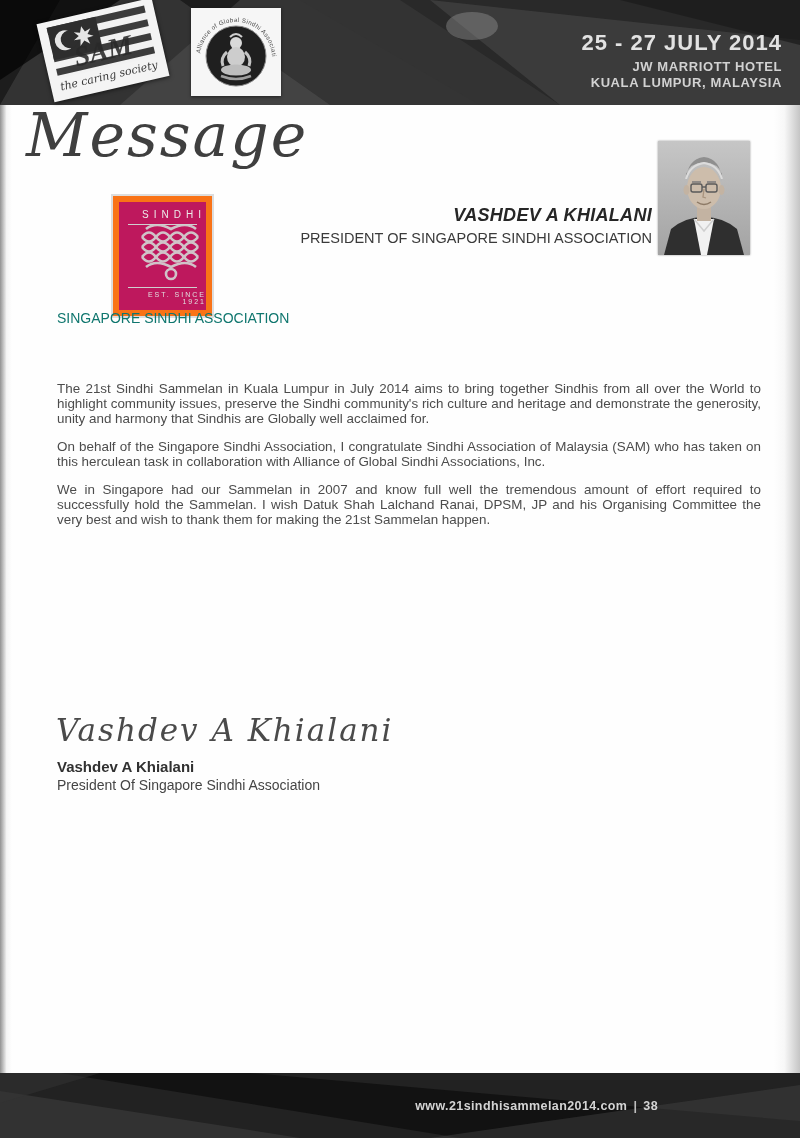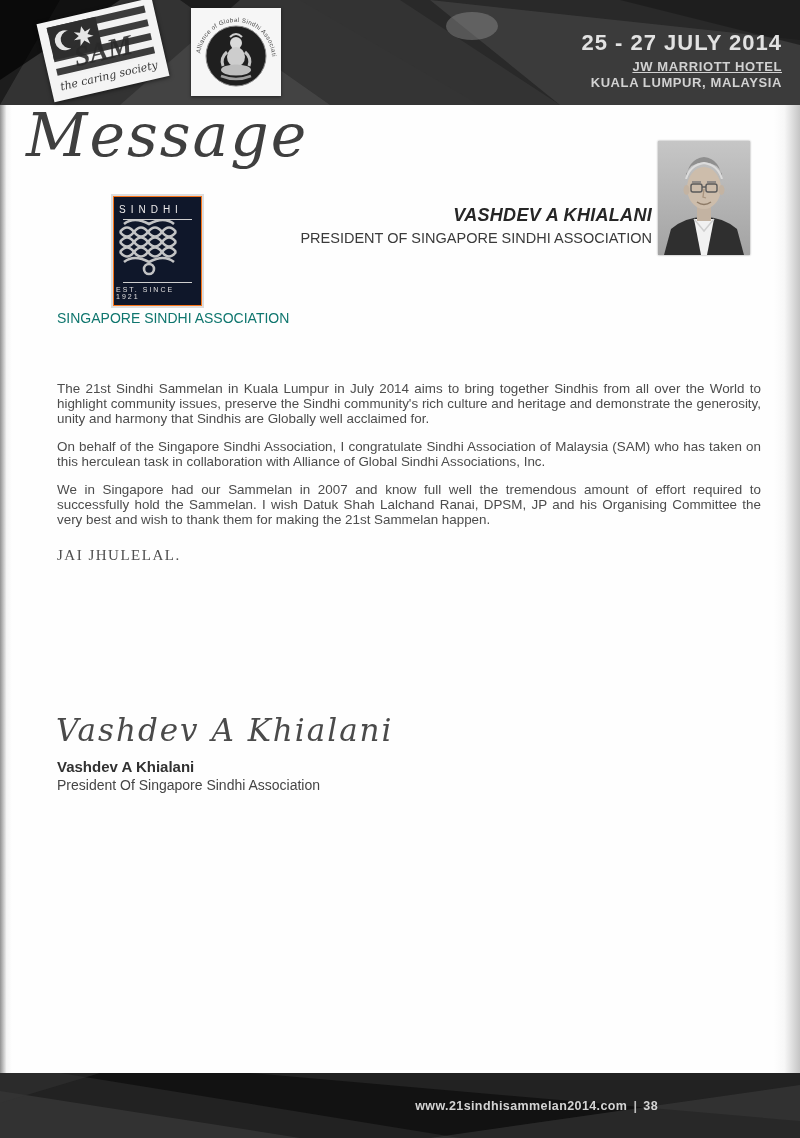--- a/index.html
+++ b/index.html
@@ -6,42 +6,42 @@
   .page{
     position:relative;width:800px;height:1138px;margin:0 auto;
     background:#fefefe;overflow:hidden;
     font-family:"Liberation Sans",sans-serif;color:#4c4c4c;
   }
   
   .header{position:absolute;top:0;left:0;width:800px;height:105px;}
   .header svg.bg{position:absolute;top:0;left:0;}
   .header-text{position:absolute;top:30px;right:18px;text-align:right;color:#d8d8d8;}
   .header-dates{font-size:22px;font-weight:bold;letter-spacing:1px;color:#e2e2e2;}
-  .header-venue{font-size:13px;font-weight:bold;letter-spacing:.6px;margin-top:3px;color:#d2d2d2;text-decoration:underline;}
+  .header-venue{font-size:13px;font-weight:bold;letter-spacing:.6px;margin-top:3px;color:#d2d2d2;}
   .header-loc{font-size:13px;font-weight:bold;letter-spacing:.6px;margin-top:1px;color:#d2d2d2;}
   .sam-card{
     position:absolute;left:44px;top:10px;width:118px;height:80px;background:#f4f4f4;
     transform:rotate(-13deg);box-shadow:0 1px 4px rgba(0,0,0,.6);
     display:flex;align-items:center;justify-content:center;
   }
   .alliance-card{
     position:absolute;left:191px;top:8px;width:90px;height:88px;background:#f6f6f6;
     display:flex;align-items:center;justify-content:center;box-shadow:0 1px 3px rgba(0,0,0,.5);
   }
   
   .page-title{
     position:absolute;left:26px;top:100px;
     font-family:"DejaVu Serif",serif;font-style:italic;
     font-size:60px;color:#3f3f3f;letter-spacing:2px;
   }
   
   .org-logo{
     position:absolute;left:113px;top:196px;width:87px;height:108px;
-    background:#0f172a;border:1px solid #f97316;box-shadow:0 0 0 2px #dddddd;
-    text-align:left;
+    background:#be185d;border:6px solid #f97316;box-shadow:0 0 0 2px #dddddd;
+    text-align:right;
   }
   .org-logo-top{font-size:10px;letter-spacing:5px;color:#eceaea;padding:7px 0 4px 5px;}
   .org-logo-rule{border-top:1px solid #cfcfcf;margin:0 9px;}
   .org-logo-bottom{font-size:7px;letter-spacing:2px;color:#e0dede;padding:3px 0 0 2px;}
   .org-name{position:absolute;left:57px;top:310px;font-size:14px;color:#0f766e;}
   
   .author-block{position:absolute;top:205px;right:148px;text-align:right;}
   .author-name{font-size:18px;font-weight:bold;font-style:italic;color:#262626;letter-spacing:.3px;}
   .author-role{font-size:14.5px;color:#3a3a3a;margin-top:4px;}
   .photo{position:absolute;left:658px;top:141px;width:92px;height:114px;box-shadow:0 0 2px rgba(0,0,0,.4);}
@@ -202,21 +202,20 @@
       <line x1="49" y1="41" x2="58" y2="41" stroke="#7a7a7a" stroke-width="1.5"></line>
       <path d="M46,48 L45,56 L48,57" fill="none" stroke="#a8937d" stroke-width="1.3"></path>
       <path d="M39,61 Q46,66 53,61" fill="none" stroke="#8d7a66" stroke-width="1.5"></path>
     </svg>
   </div>
 
   <div class="body-text">
     <p>The 21st Sindhi Sammelan in Kuala Lumpur in July 2014 aims to bring together Sindhis from all over the World to highlight community issues, preserve the Sindhi community's rich culture and heritage and demonstrate the generosity, unity and harmony that Sindhis are Globally well acclaimed for.</p>
     <p>On behalf of the Singapore Sindhi Association, I congratulate Sindhi Association of Malaysia (SAM) who has taken on this herculean task in collaboration with Alliance of Global Sindhi Associations, Inc.</p>
     <p>We in Singapore had our Sammelan in 2007 and know full well the tremendous amount of effort required to successfully hold the Sammelan. I wish Datuk Shah Lalchand Ranai, DPSM, JP and his Organising Committee the very best and wish to thank them for making the 21st Sammelan happen.</p>
-    <div class="salutation">JAI JHULELAL.</div>
   </div>
 
   <div class="signature-script">Vashdev A Khialani</div>
   <div class="signer-name">Vashdev A Khialani</div>
   <div class="signer-title">President Of Singapore Sindhi Association</div>
 
   <div class="edge-left"></div>
   <div class="edge-right"></div>
 
   <div class="footer">

